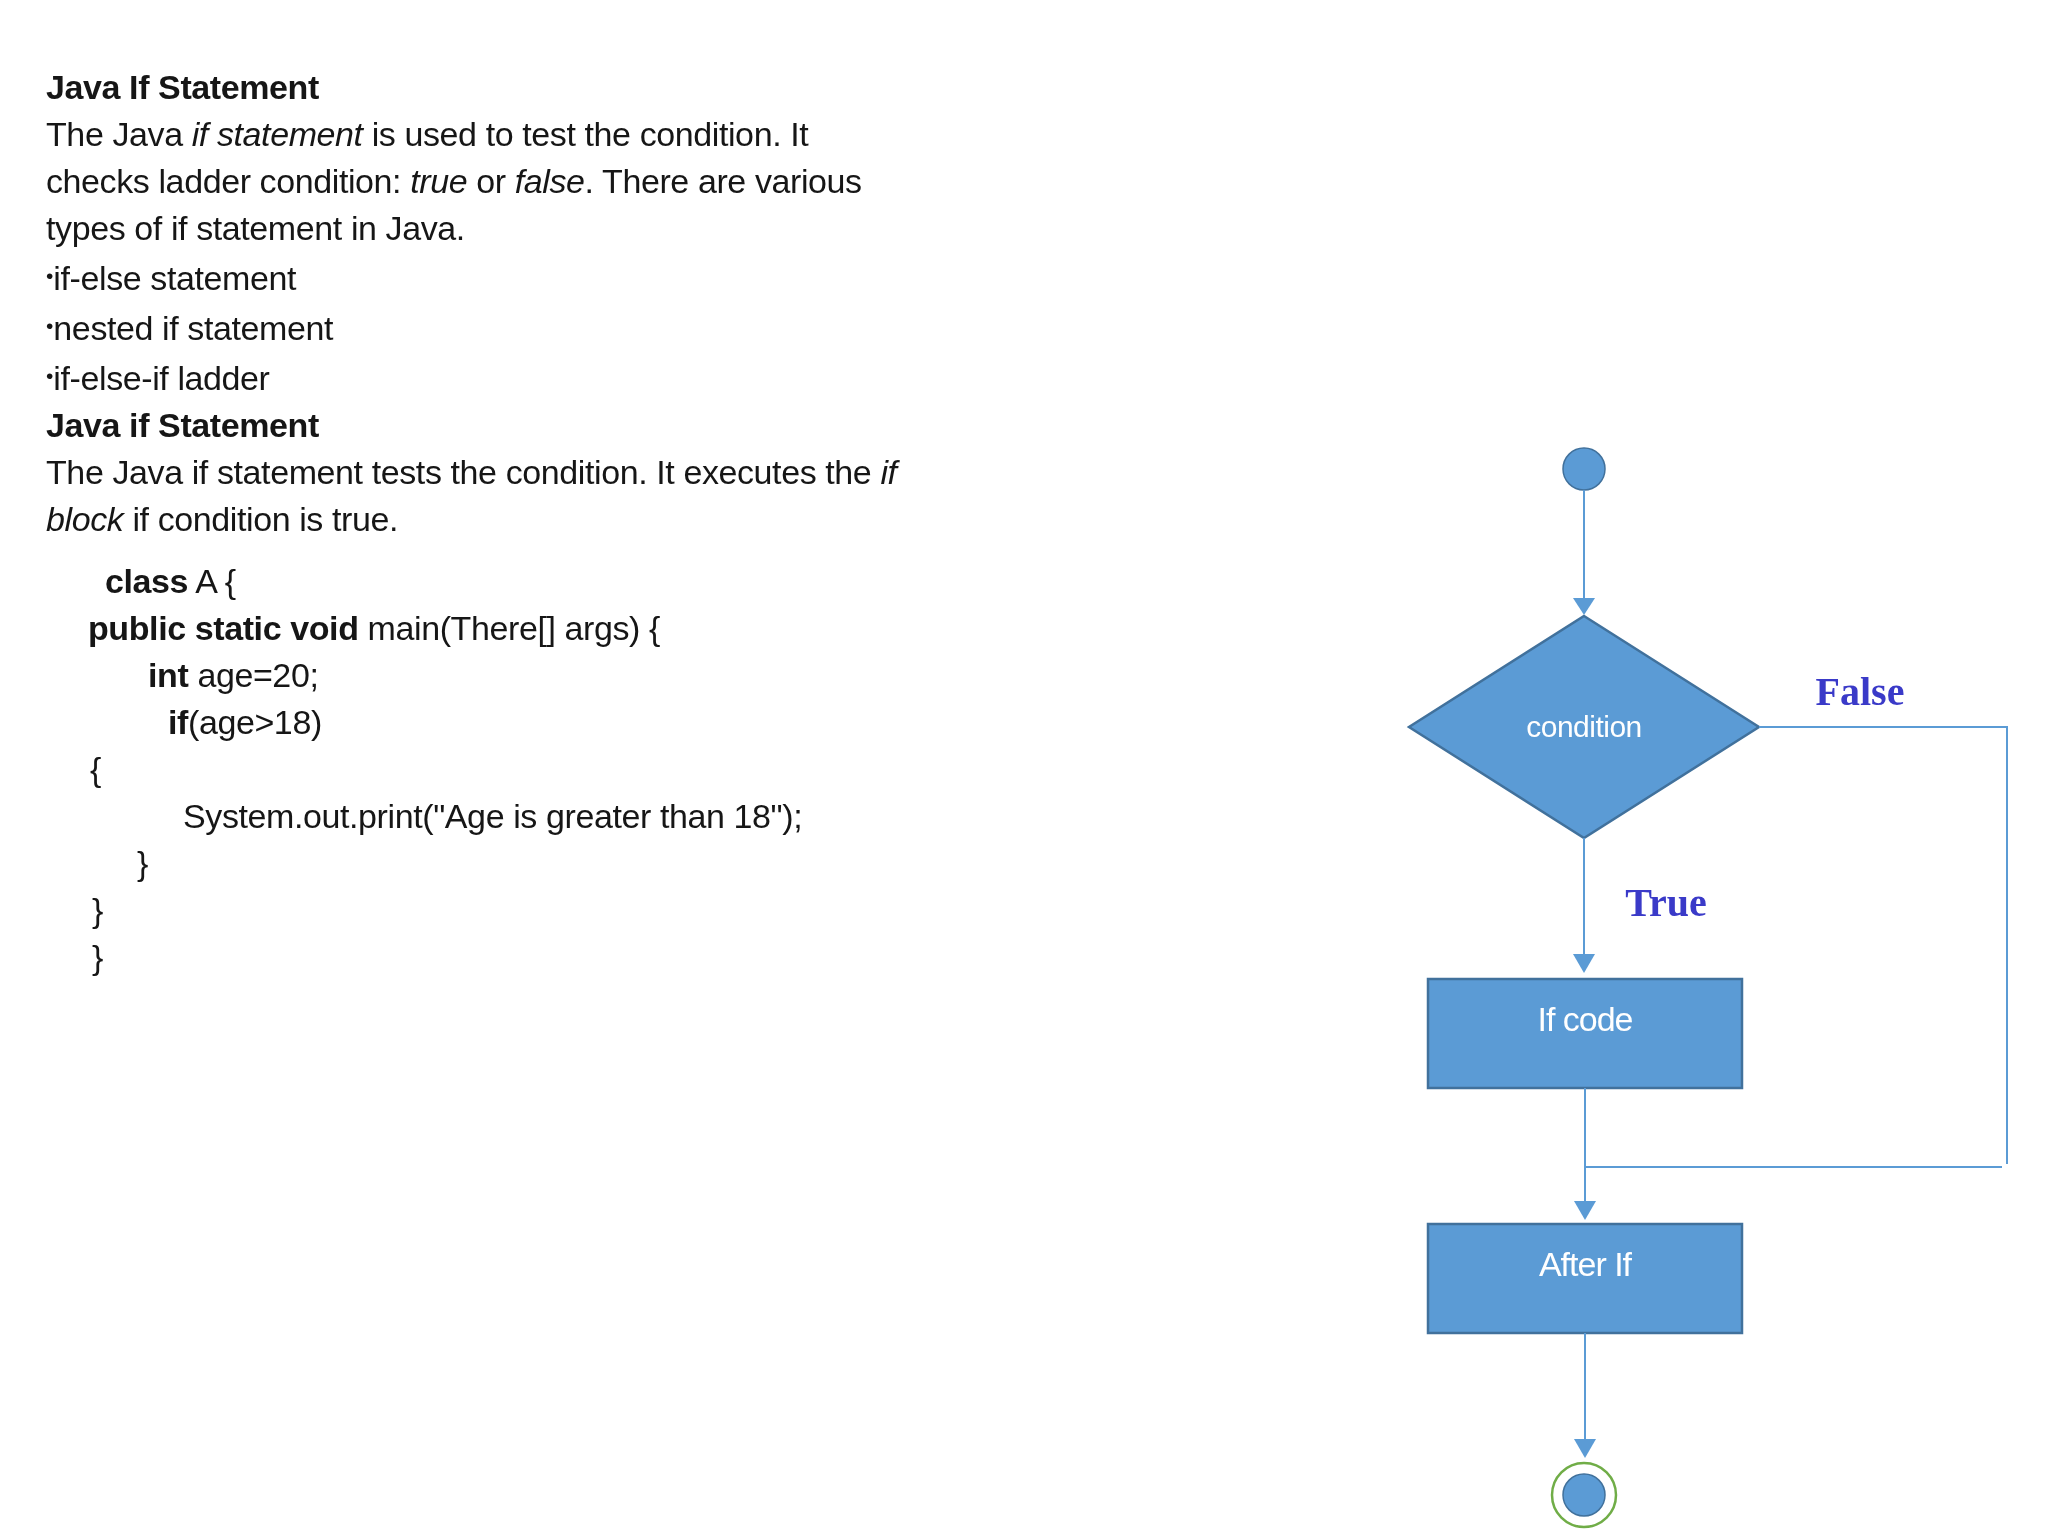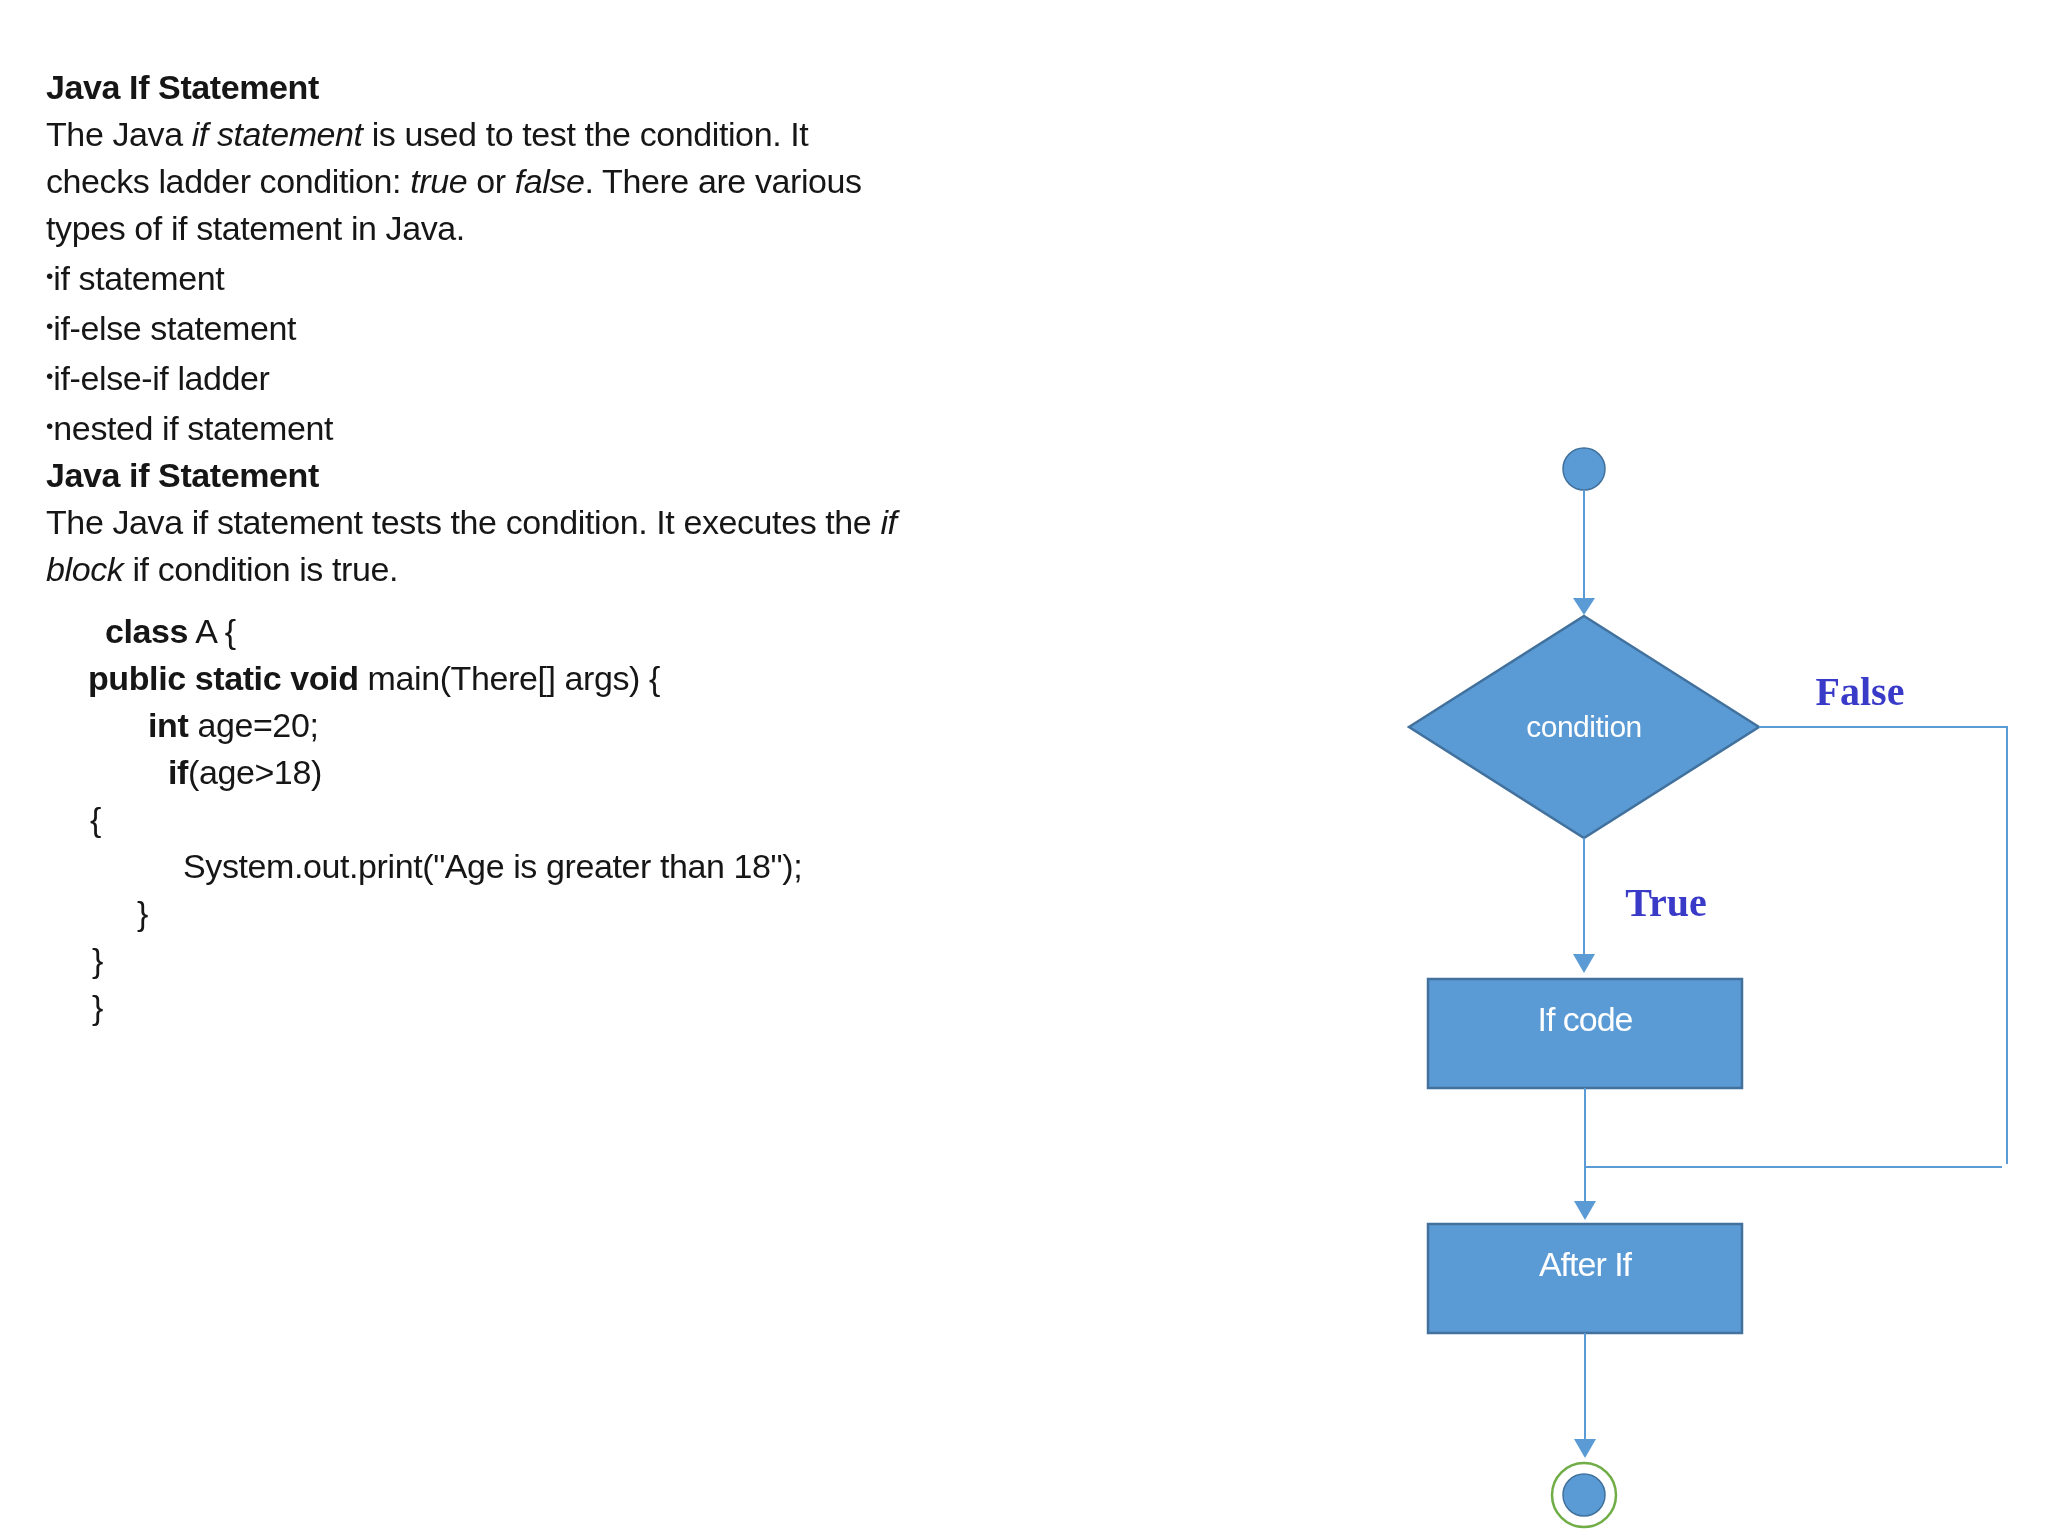--- a/index.html
+++ b/index.html
@@ -35,24 +35,23 @@
   .shape{stroke-width:2.5;}
 </style>
 </head>
 <body>
 
 <div class="text-col">
   <div class="line"><span class="seg b">Java If Statement</span></div>
   <div class="line"><span class="seg">The Java </span><span class="seg i">if statement</span><span class="seg"> is used to test the condition. It</span></div>
   <div class="line"><span class="seg">checks ladder condition: </span><span class="seg i">true</span><span class="seg"> or </span><span class="seg i">false</span><span class="seg">. There are various</span></div>
   <div class="line"><span class="seg">types of if statement in Java.</span></div>
-  <div class="line"><span class="bullet">•</span><span class="seg">if statement</span></div>
   <div class="line"><span class="bullet">•</span><span class="seg">if-else statement</span></div>
+  <div class="line"><span class="bullet">•</span><span class="seg">nested if statement</span></div>
   <div class="line"><span class="bullet">•</span><span class="seg">if-else-if ladder</span></div>
-  <div class="line"><span class="bullet">•</span><span class="seg">nested if statement</span></div>
   <div class="line"><span class="seg b">Java if Statement</span></div>
   <div class="line"><span class="seg">The Java if statement tests the condition. It executes the </span><span class="seg i">if</span></div>
   <div class="line"><span class="seg i">block</span><span class="seg"> if condition is true.</span></div>
 
   <div class="code">
     <div class="line" style="padding-left:59px"><span class="seg b">class</span><span class="seg"> A {</span></div>
     <div class="line" style="padding-left:42px"><span class="seg b">public static void</span><span class="seg"> main(There[] args) {</span></div>
     <div class="line" style="padding-left:102px"><span class="seg b">int</span><span class="seg"> age=20;</span></div>
     <div class="line" style="padding-left:122px"><span class="seg b">if</span><span class="seg">(age&gt;18)</span></div>
     <div class="line" style="padding-left:44px"><span class="seg">{</span></div>

